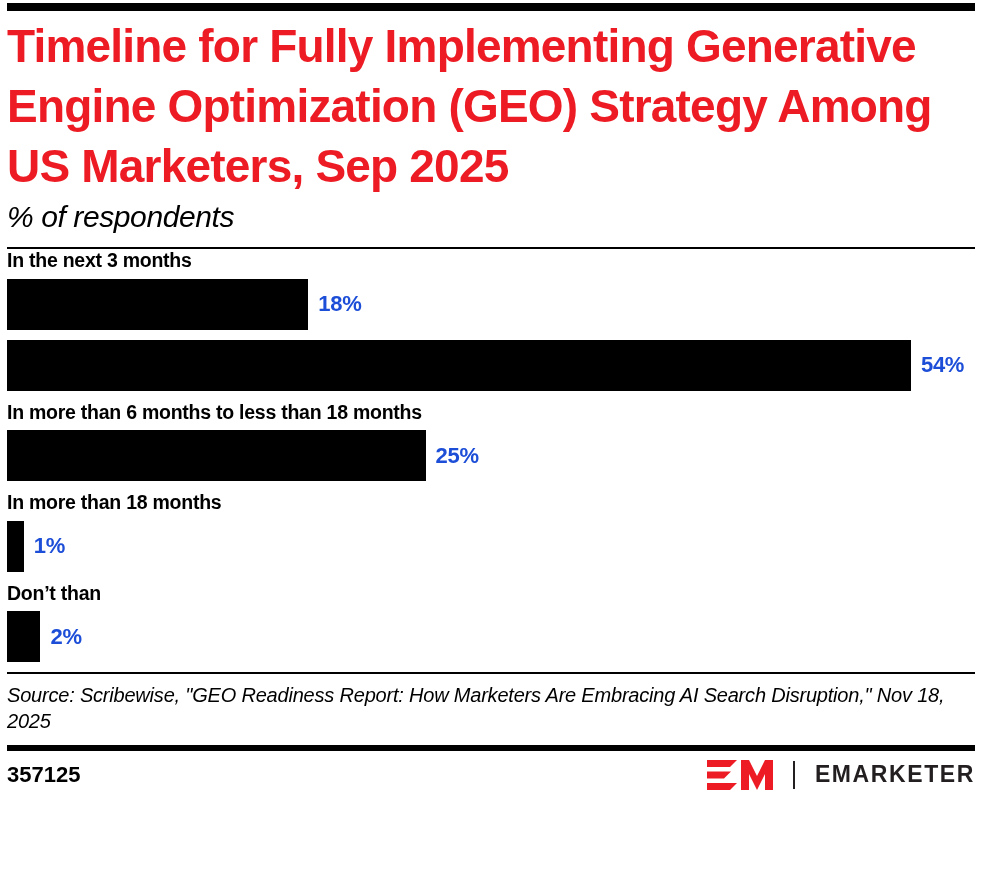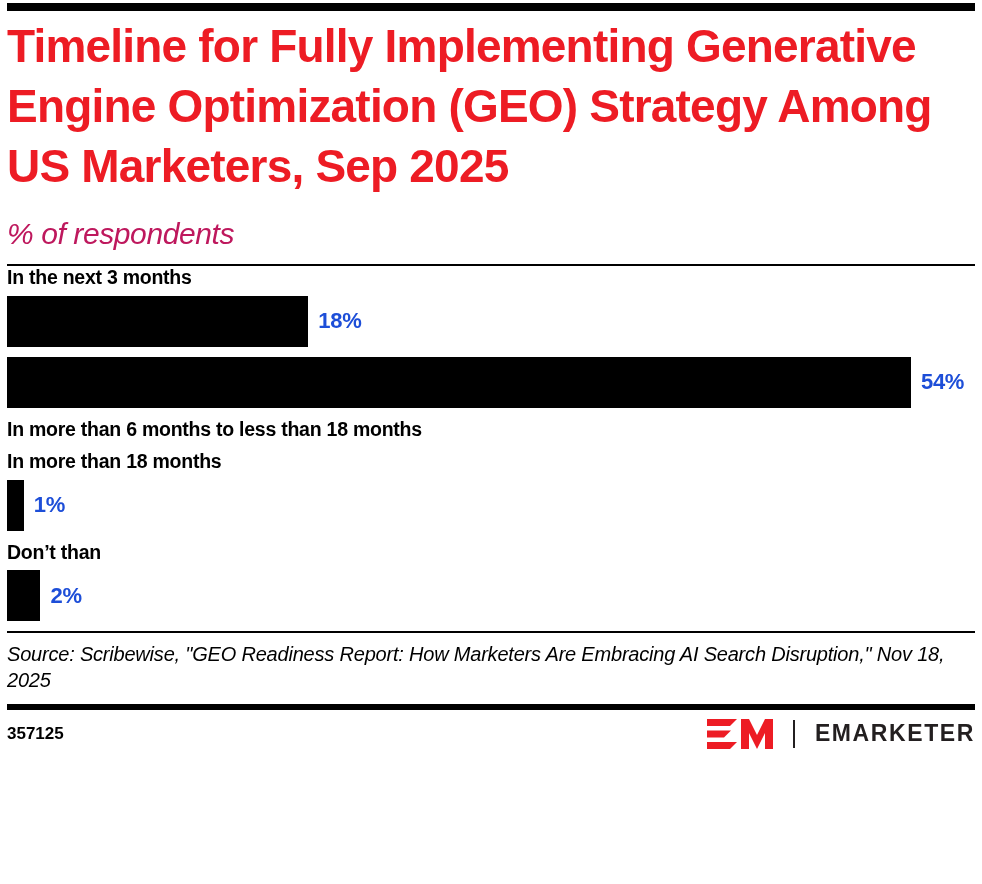--- a/index.html
+++ b/index.html
@@ -42,22 +42,22 @@
     color: #ED1C24;
     margin: 0;
     max-width: 975px;
   }
   .chart-subtitle {
     font-size: 30px;
     font-style: italic;
     font-weight: 400;
     letter-spacing: -0.4px;
     line-height: 1.2;
-    color: #be185d;
-    margin: 20px 0 0 0;
+    color: #000000;
+    margin: 3px 0 0 0;
   }
 
   
   .header-rule {
     width: 100%;
     height: 2px;
     background: #000000;
     margin-top: 12px;
   }
 
@@ -120,21 +120,21 @@
     margin-top: 10px;
   }
   .footer-row {
     display: flex;
     align-items: center;
     justify-content: space-between;
     margin-top: 8px;
     height: 32px;
   }
   .footer-id {
-    font-size: 17px;
+    font-size: 22px;
     font-weight: 700;
     letter-spacing: 0px;
     color: #000000;
   }
   .brand {
     display: flex;
     align-items: center;
     gap: 20px;
   }
   .brand-mark {
@@ -178,20 +178,24 @@
 
     <div class="bar-group">
       <div class="bar-row">
         <div class="bar-rect" style="width: 904px; background: rgb(0, 0, 0);"></div>
         <div class="bar-value">54%</div>
       </div>
     </div>
 
     <div class="bar-group">
       <div class="bar-label">In more than 6 months to less than 18 months</div>
+      <div class="bar-row">
+        <div class="bar-rect" style="width: 418.519px; background: rgb(0, 0, 0);"></div>
+        <div class="bar-value">25%</div>
+      </div>
     </div>
 
     <div class="bar-group">
       <div class="bar-label">In more than 18 months</div>
       <div class="bar-row">
         <div class="bar-rect" style="width: 16.7407px; background: rgb(0, 0, 0);"></div>
         <div class="bar-value">1%</div>
       </div>
     </div>
 

